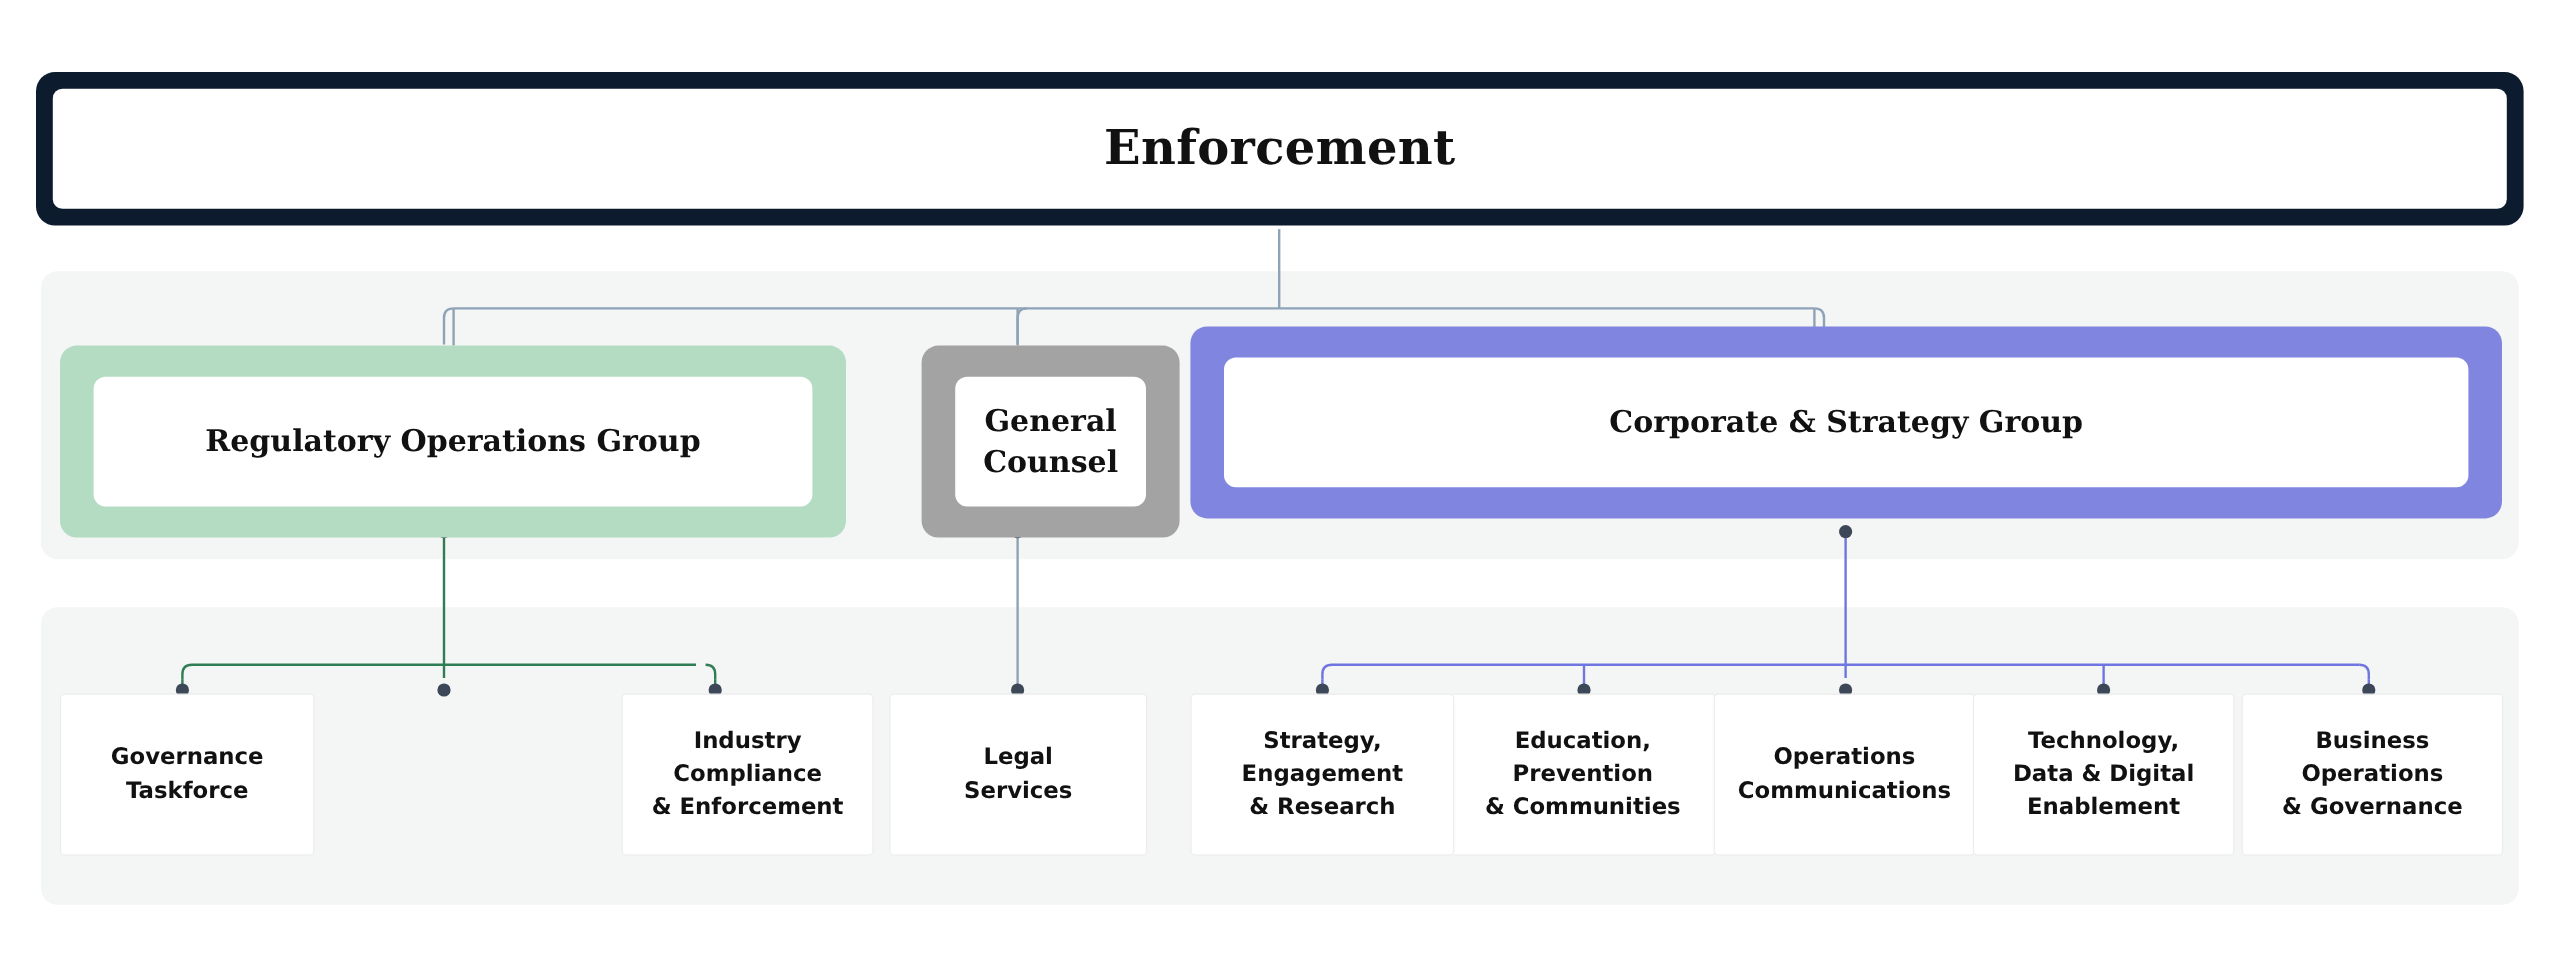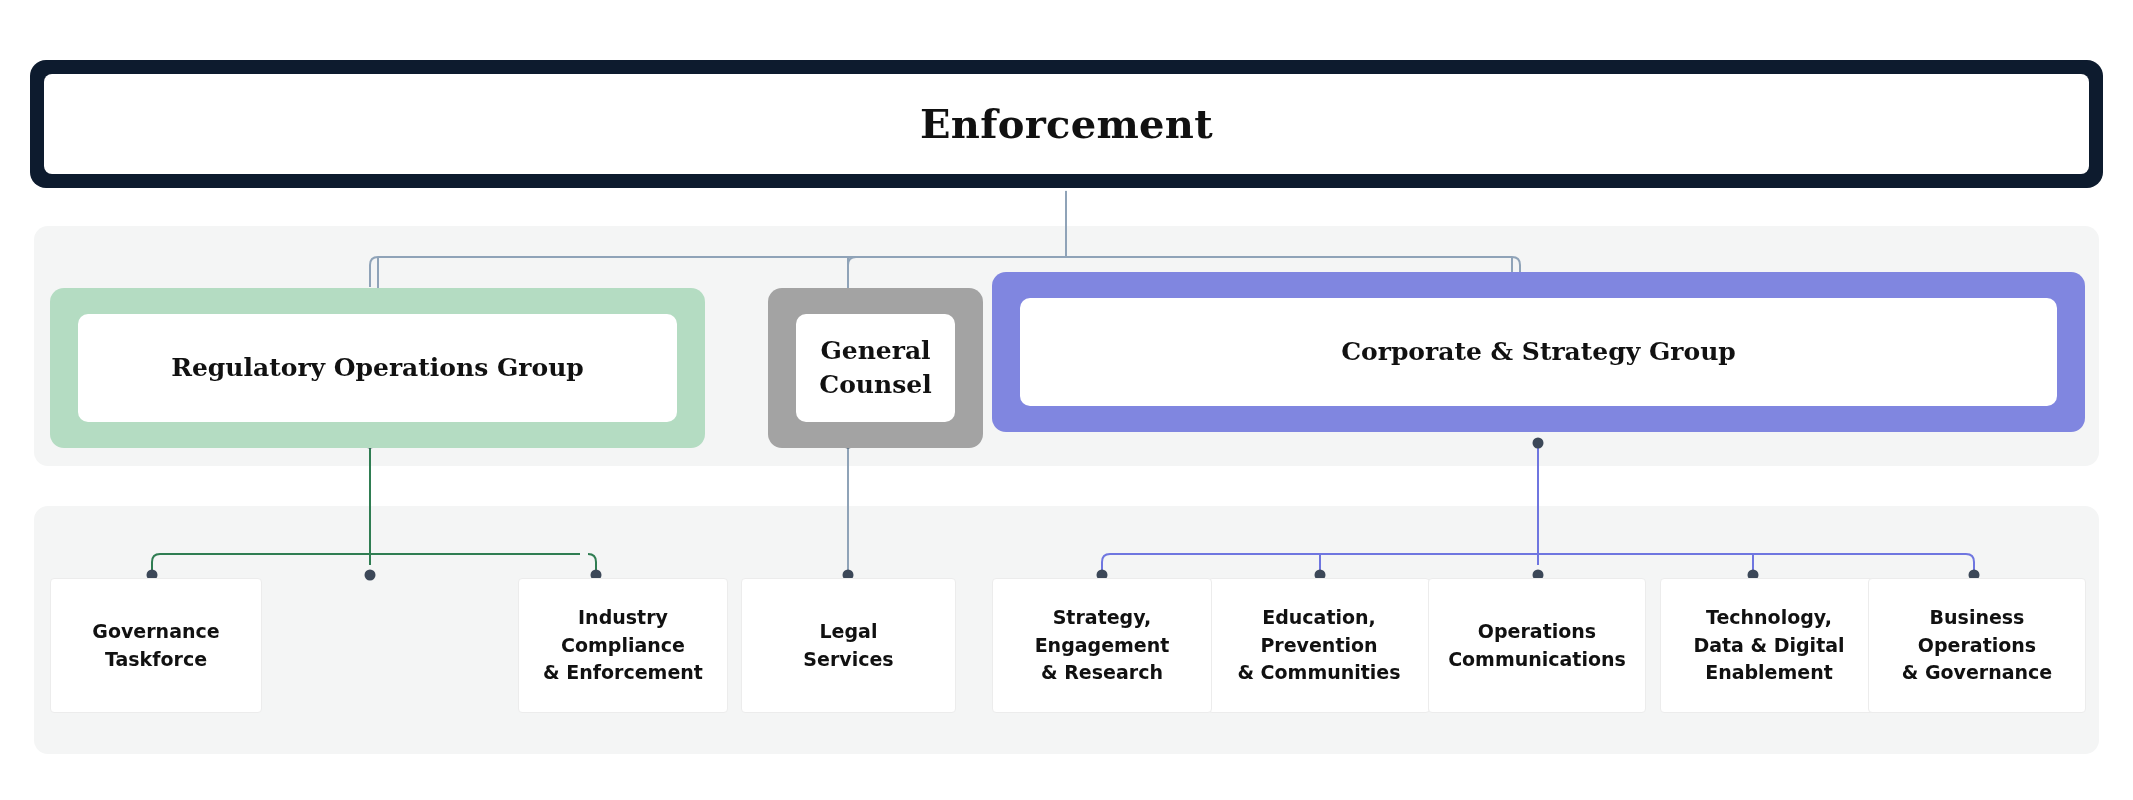--- a/index.html
+++ b/index.html
@@ -210,21 +210,21 @@
   </div>
   <div class="unit" style="left:992px;width:220px;">
     <div class="unit-label">Strategy,
 Engagement
 &amp; Research</div>
   </div>
   <div class="unit" style="left:1428px;width:218px;">
     <div class="unit-label">Operations
 Communications</div>
   </div>
-  <div class="unit" style="left:1644px;width:218px;margin-left:16px;">
+  <div class="unit" style="left:1644px;width:218px;">
     <div class="unit-label">Technology,
 Data &amp; Digital
 Enablement</div>
   </div>
   <div class="unit" style="left:1868px;width:218px;">
     <div class="unit-label">Business
 Operations
 &amp; Governance</div>
   </div>
 

